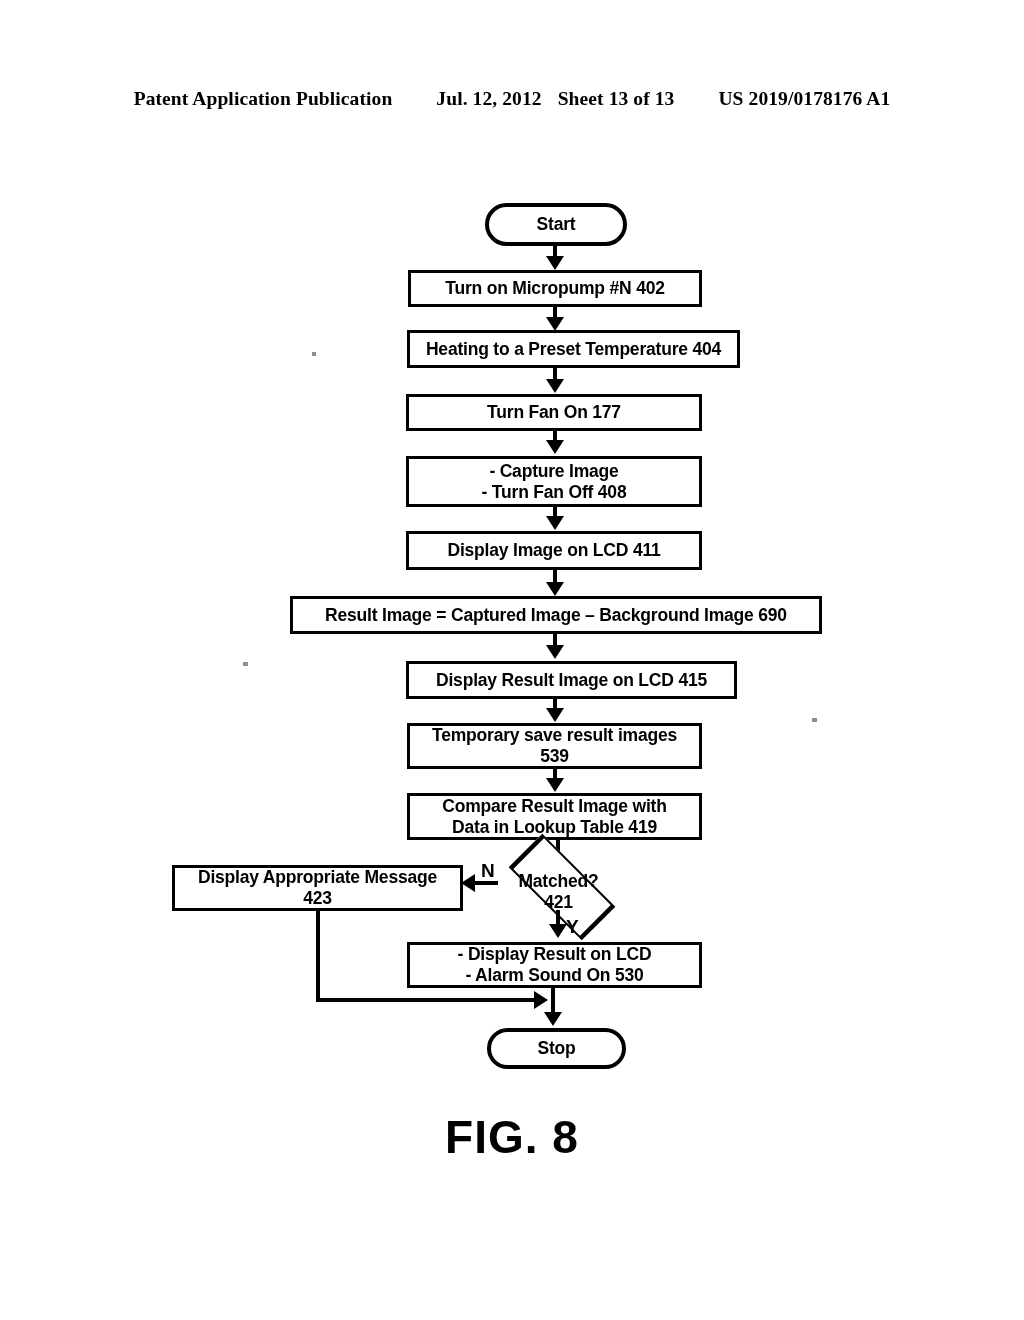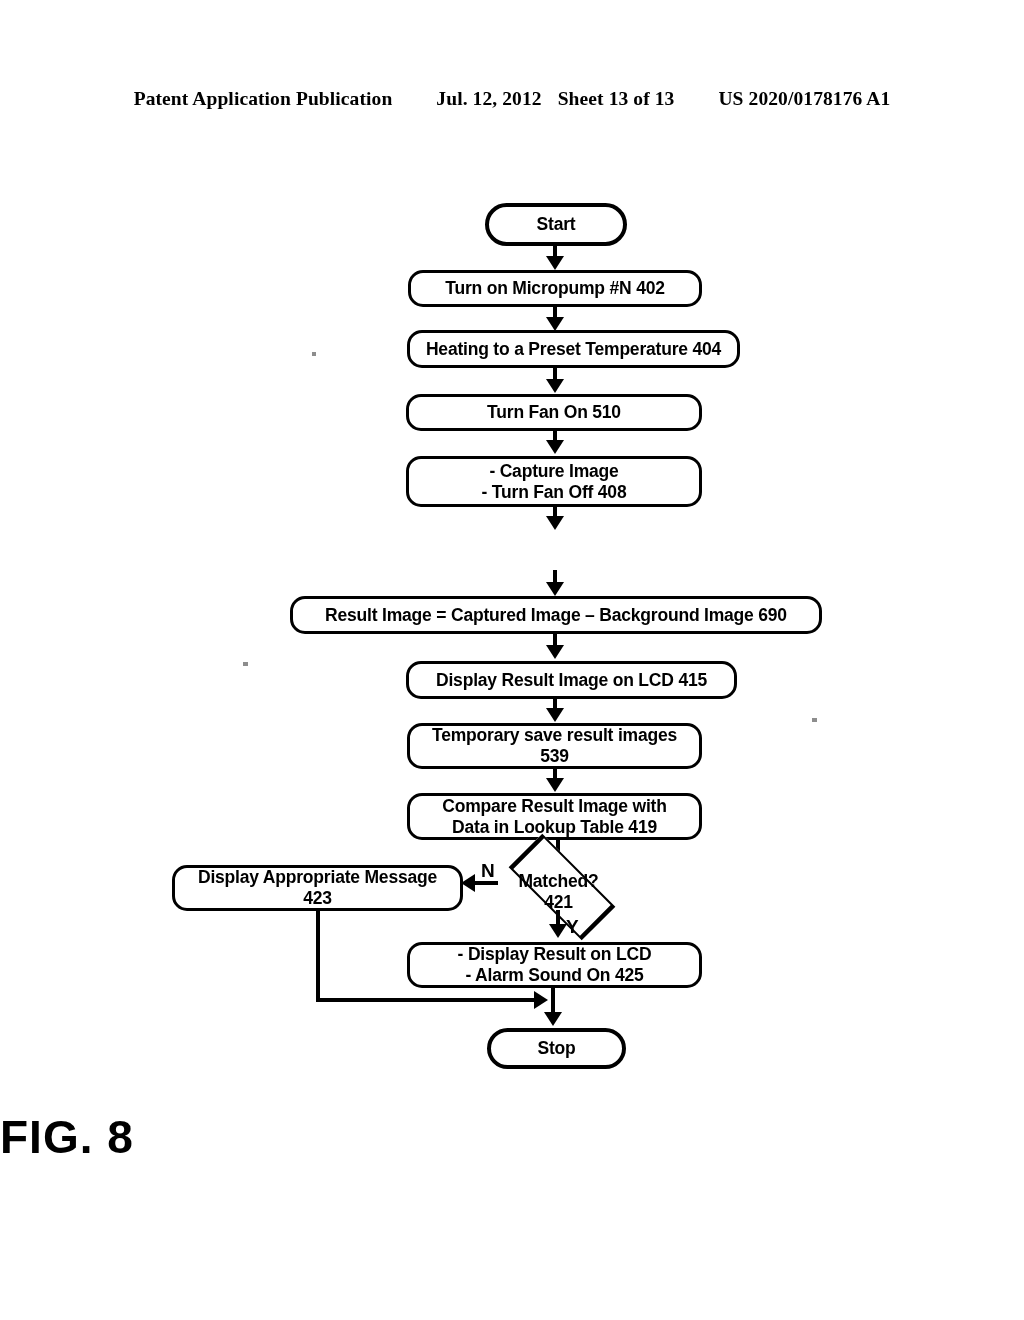--- a/index.html
+++ b/index.html
@@ -64,21 +64,20 @@
     letter-spacing: -0.2px;
     white-space: pre-line;
     padding: 0 6px;
   }
   .node.terminator {
     border-radius: 24px;
     border-width: 4px;
   }
   .node.process {
     border-width: 3px;
-    border-radius: 15px;
   }
 
   
   .diamond-wrap {
     position: absolute;
   }
   .diamond-wrap .diamond-shape {
     position: absolute;
     left: 50%;
     top: 50%;
@@ -148,41 +147,41 @@
     line-height: 1;
     font-family: "Liberation Sans", sans-serif;
   }
 
   
   #fig-caption {
     position: absolute;
     left: 0;
     top: 1110px;
     width: 1024px;
-    text-align: left;
+    text-align: center;
     font-family: "Liberation Sans", sans-serif;
     font-weight: bold;
     font-size: 46px;
     letter-spacing: 1px;
   }
 
   
   .speckle {
     position: absolute;
     background: #8d8d8d;
   }
 </style>
 </head>
 <body>
 
 <div id="page-header">
   <span class="hdr-pub">Patent Application Publication</span>
   <span class="hdr-date">Jul. 12, 2012</span>
   <span class="hdr-sheet">Sheet 13 of 13</span>
-  <span class="hdr-num">US 2020/0178176 A1</span>
+  <span class="hdr-num">US 2019/0178176 A1</span>
 </div>
 
 <div id="figure">
 
   <div class="speckle" style="left:312px;top:352px;width:4px;height:4px;"></div>
   <div class="speckle" style="left:243px;top:662px;width:5px;height:4px;"></div>
   <div class="speckle" style="left:812px;top:718px;width:5px;height:4px;"></div>
 
   <div class="node terminator" style="left:485px;top:203px;width:142px;height:43px;">Start</div>
 
@@ -192,31 +191,32 @@
   <div class="node process" style="left:408px;top:270px;width:294px;height:37px;">Turn on Micropump #N 402</div>
 
   <div class="vline" style="left:553px;top:307px;height:12px;"></div>
   <div class="arrow-down" style="left:546px;top:317px;"></div>
 
   <div class="node process" style="left:407px;top:330px;width:333px;height:38px;">Heating to a Preset Temperature 404</div>
 
   <div class="vline" style="left:553px;top:368px;height:13px;"></div>
   <div class="arrow-down" style="left:546px;top:379px;"></div>
 
-  <div class="node process" style="left:406px;top:394px;width:296px;height:37px;">Turn Fan On 510</div>
+  <div class="node process" style="left:406px;top:394px;width:296px;height:37px;">Turn Fan On 177</div>
 
   <div class="vline" style="left:553px;top:431px;height:11px;"></div>
   <div class="arrow-down" style="left:546px;top:440px;"></div>
 
   <div class="node process" style="left:406px;top:456px;width:296px;height:51px;">- Capture Image
 - Turn Fan Off 408</div>
 
   <div class="vline" style="left:553px;top:507px;height:11px;"></div>
   <div class="arrow-down" style="left:546px;top:516px;"></div>
 
+  <div class="node process" style="left:406px;top:531px;width:296px;height:39px;">Display Image on LCD 411</div>
 
   <div class="vline" style="left:553px;top:570px;height:14px;"></div>
   <div class="arrow-down" style="left:546px;top:582px;"></div>
 
   <div class="node process" style="left:290px;top:596px;width:532px;height:38px;">Result Image = Captured Image – Background Image 690</div>
 
   <div class="vline" style="left:553px;top:634px;height:13px;"></div>
   <div class="arrow-down" style="left:546px;top:645px;"></div>
 
   <div class="node process" style="left:406px;top:661px;width:331px;height:38px;">Display Result Image on LCD 415</div>
@@ -246,21 +246,21 @@
   <div class="branch-label" style="left:481px;top:861px;">N</div>
 
   <div class="node process" style="left:172px;top:865px;width:291px;height:46px;">Display Appropriate Message
 423</div>
 
   <div class="vline" style="left:556px;top:910px;height:16px;"></div>
   <div class="arrow-down" style="left:549px;top:924px;"></div>
   <div class="branch-label" style="left:566px;top:917px;">Y</div>
 
   <div class="node process" style="left:407px;top:942px;width:295px;height:46px;">- Display Result on LCD
-- Alarm Sound On 425</div>
+- Alarm Sound On 530</div>
 
   <div class="vline" style="left:316px;top:911px;height:89px;"></div>
   <div class="hline" style="left:316px;top:998px;width:226px;"></div>
   <div class="arrow-right" style="left:534px;top:991px;"></div>
 
   <div class="vline" style="left:551px;top:988px;height:27px;"></div>
   <div class="arrow-down" style="left:544px;top:1012px;"></div>
 
   <div class="node terminator" style="left:487px;top:1028px;width:139px;height:41px;">Stop</div>
 

